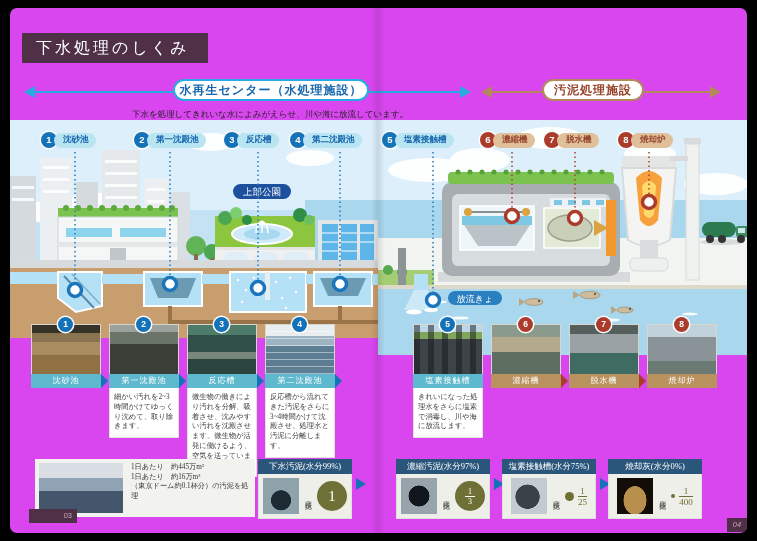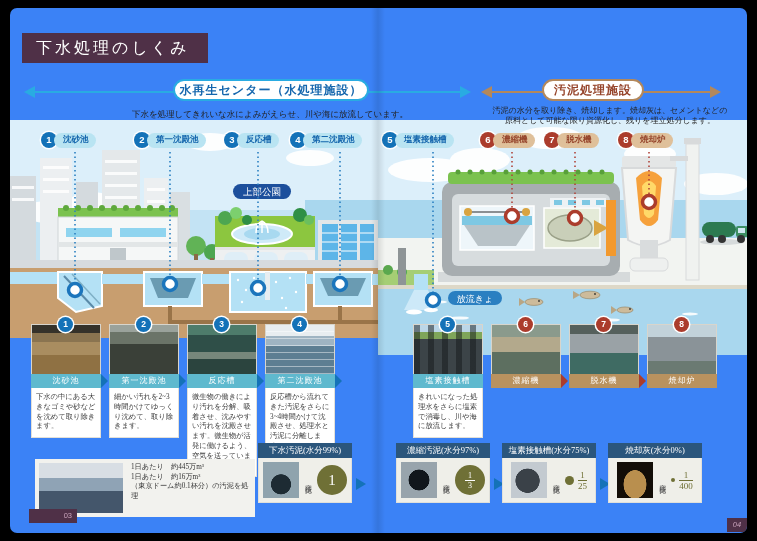--- a/index.html
+++ b/index.html
@@ -1,19 +1,19 @@
 <!DOCTYPE html>
 <html><head>
 <meta charset="utf-8">
 <style>
   * { box-sizing: border-box; margin: 0; padding: 0; }
   html,body { width:757px; height:541px; background:#000; overflow:hidden;
     font-family:"Liberation Serif","DejaVu Serif",serif; }
   .page { position:absolute; left:10px; top:8px; width:737px; height:525px;
-    background:#3b82f6; border-radius:7px; overflow:hidden; }
+    background:#d946ef; border-radius:7px; overflow:hidden; }
 
   
   .title-bar { position:absolute; left:12px; top:25px; width:186px; height:30px;
     background:#4f3047; color:#fff; font-size:16px; letter-spacing:3px;
     line-height:30px; padding-left:14px; }
 
   
   .arr-line { position:absolute; height:2px; top:83px; }
   .arr-line.blue { background:#29abe2; left:22px; width:430px; }
   .arr-line.brown { background:#b3885c; left:480px; width:222px; }
@@ -85,21 +85,21 @@
 
   
   .stats { position:absolute; left:25px; top:451px; width:220px; height:58px;
     background:#f2f2ee; padding:4px; z-index:5; }
   .stats .sphoto { position:absolute; left:4px; top:4px; width:84px; height:50px;
     background:linear-gradient(180deg,#d8dee4 0 30%,#8fa3b5 30% 56%,#44566b 56% 100%); }
   .stats .stext { margin-left:92px; }
   .stats .stitle { font-size:11px; color:#44566b; letter-spacing:1px; margin:1px 0 3px; }
   .stats .sline { font-size:7.2px; line-height:9.6px; color:#333; }
 
-  .vbox { position:absolute; top:435px; width:94px; z-index:5; }
+  .vbox { position:absolute; top:451px; width:94px; z-index:5; }
   .vb1 { left:248px; } .vb2 { left:386px; } .vb3 { left:492px; } .vb4 { left:598px; }
   .vhead { height:15px; background:#2b567c; color:#fff; font-size:8.5px;
     text-align:center; line-height:15px; }
   .vbody { height:45px; background:#efefe9; border:1px solid #e0e0da; border-top:none;
     display:flex; align-items:center; justify-content:center; gap:4px; }
   .vphoto { width:36px; height:36px; flex:0 0 36px; }
   .vp1 { background:radial-gradient(circle at 50% 62%, #1d2b33 0 34%, #8fa3ad 36% 100%); }
   .vp2 { background:radial-gradient(circle at 50% 50%, #11161c 0 40%, #98a4ac 42% 100%); }
   .vp3 { background:radial-gradient(circle at 46% 52%, #3a4148 0 44%, #c3cad0 46% 100%); }
   .vp4 { background:radial-gradient(ellipse at 50% 62%, #b98f4e 0 44%, #120d07 46% 100%); }
@@ -134,24 +134,20 @@
 
   <div class="arr-line blue"></div>
   <div class="head wl"></div>
   <div class="head wr"></div>
   <div class="arr-line brown"></div>
   <div class="head sl"></div>
   <div class="head sr"></div>
   <div class="pill-title sludge">汚泥処理施設</div>
   <div class="pill-title water">水再生センター（水処理施設）</div>
   <div class="sub water">下水を処理してきれいな水によみがえらせ、川や海に放流しています。</div>
-  <div class="sub sludge">
-    <div>汚泥の水分を取り除き、焼却します。焼却灰は、セメントなどの</div>
-    <div>原料として可能な限り資源化し、残りを埋立処分します。</div>
-  </div>
 
   <div class="step-label water" style="left:31px">
     <span class="num-circle">1</span>
     <span class="tag">沈砂池</span>
     </div>
   <div class="step-label water" style="left:124px">
     <span class="num-circle">2</span>
     <span class="tag">第一沈殿池</span>
     </div>
   <div class="step-label water" style="left:214px">
@@ -442,21 +438,20 @@
       <circle cx="565" cy="98" r="6.5" stroke="#ab3c2c" stroke-width="3.5"></circle>
       <circle cx="639" cy="82" r="6.5" stroke="#ab3c2c" stroke-width="3.5"></circle>
     </g>
   </svg>
 
   <div class="cards left">
     <div class="card water">
       <div class="badge">1</div>
       <div class="photo p1"></div>
       <div class="chead"><span>沈砂池</span><i class="harrow"></i></div>
-      <div class="cbody">下水の中にある大きなゴミや砂などを沈めて取り除きます。</div>
     </div>
     <div class="card water">
       <div class="badge">2</div>
       <div class="photo p2"></div>
       <div class="chead"><span>第一沈殿池</span><i class="harrow"></i></div>
       <div class="cbody">細かい汚れを2~3時間かけてゆっくり沈めて、取り除きます。</div>
     </div>
     <div class="card water">
       <div class="badge">3</div>
       <div class="photo p3"></div>

